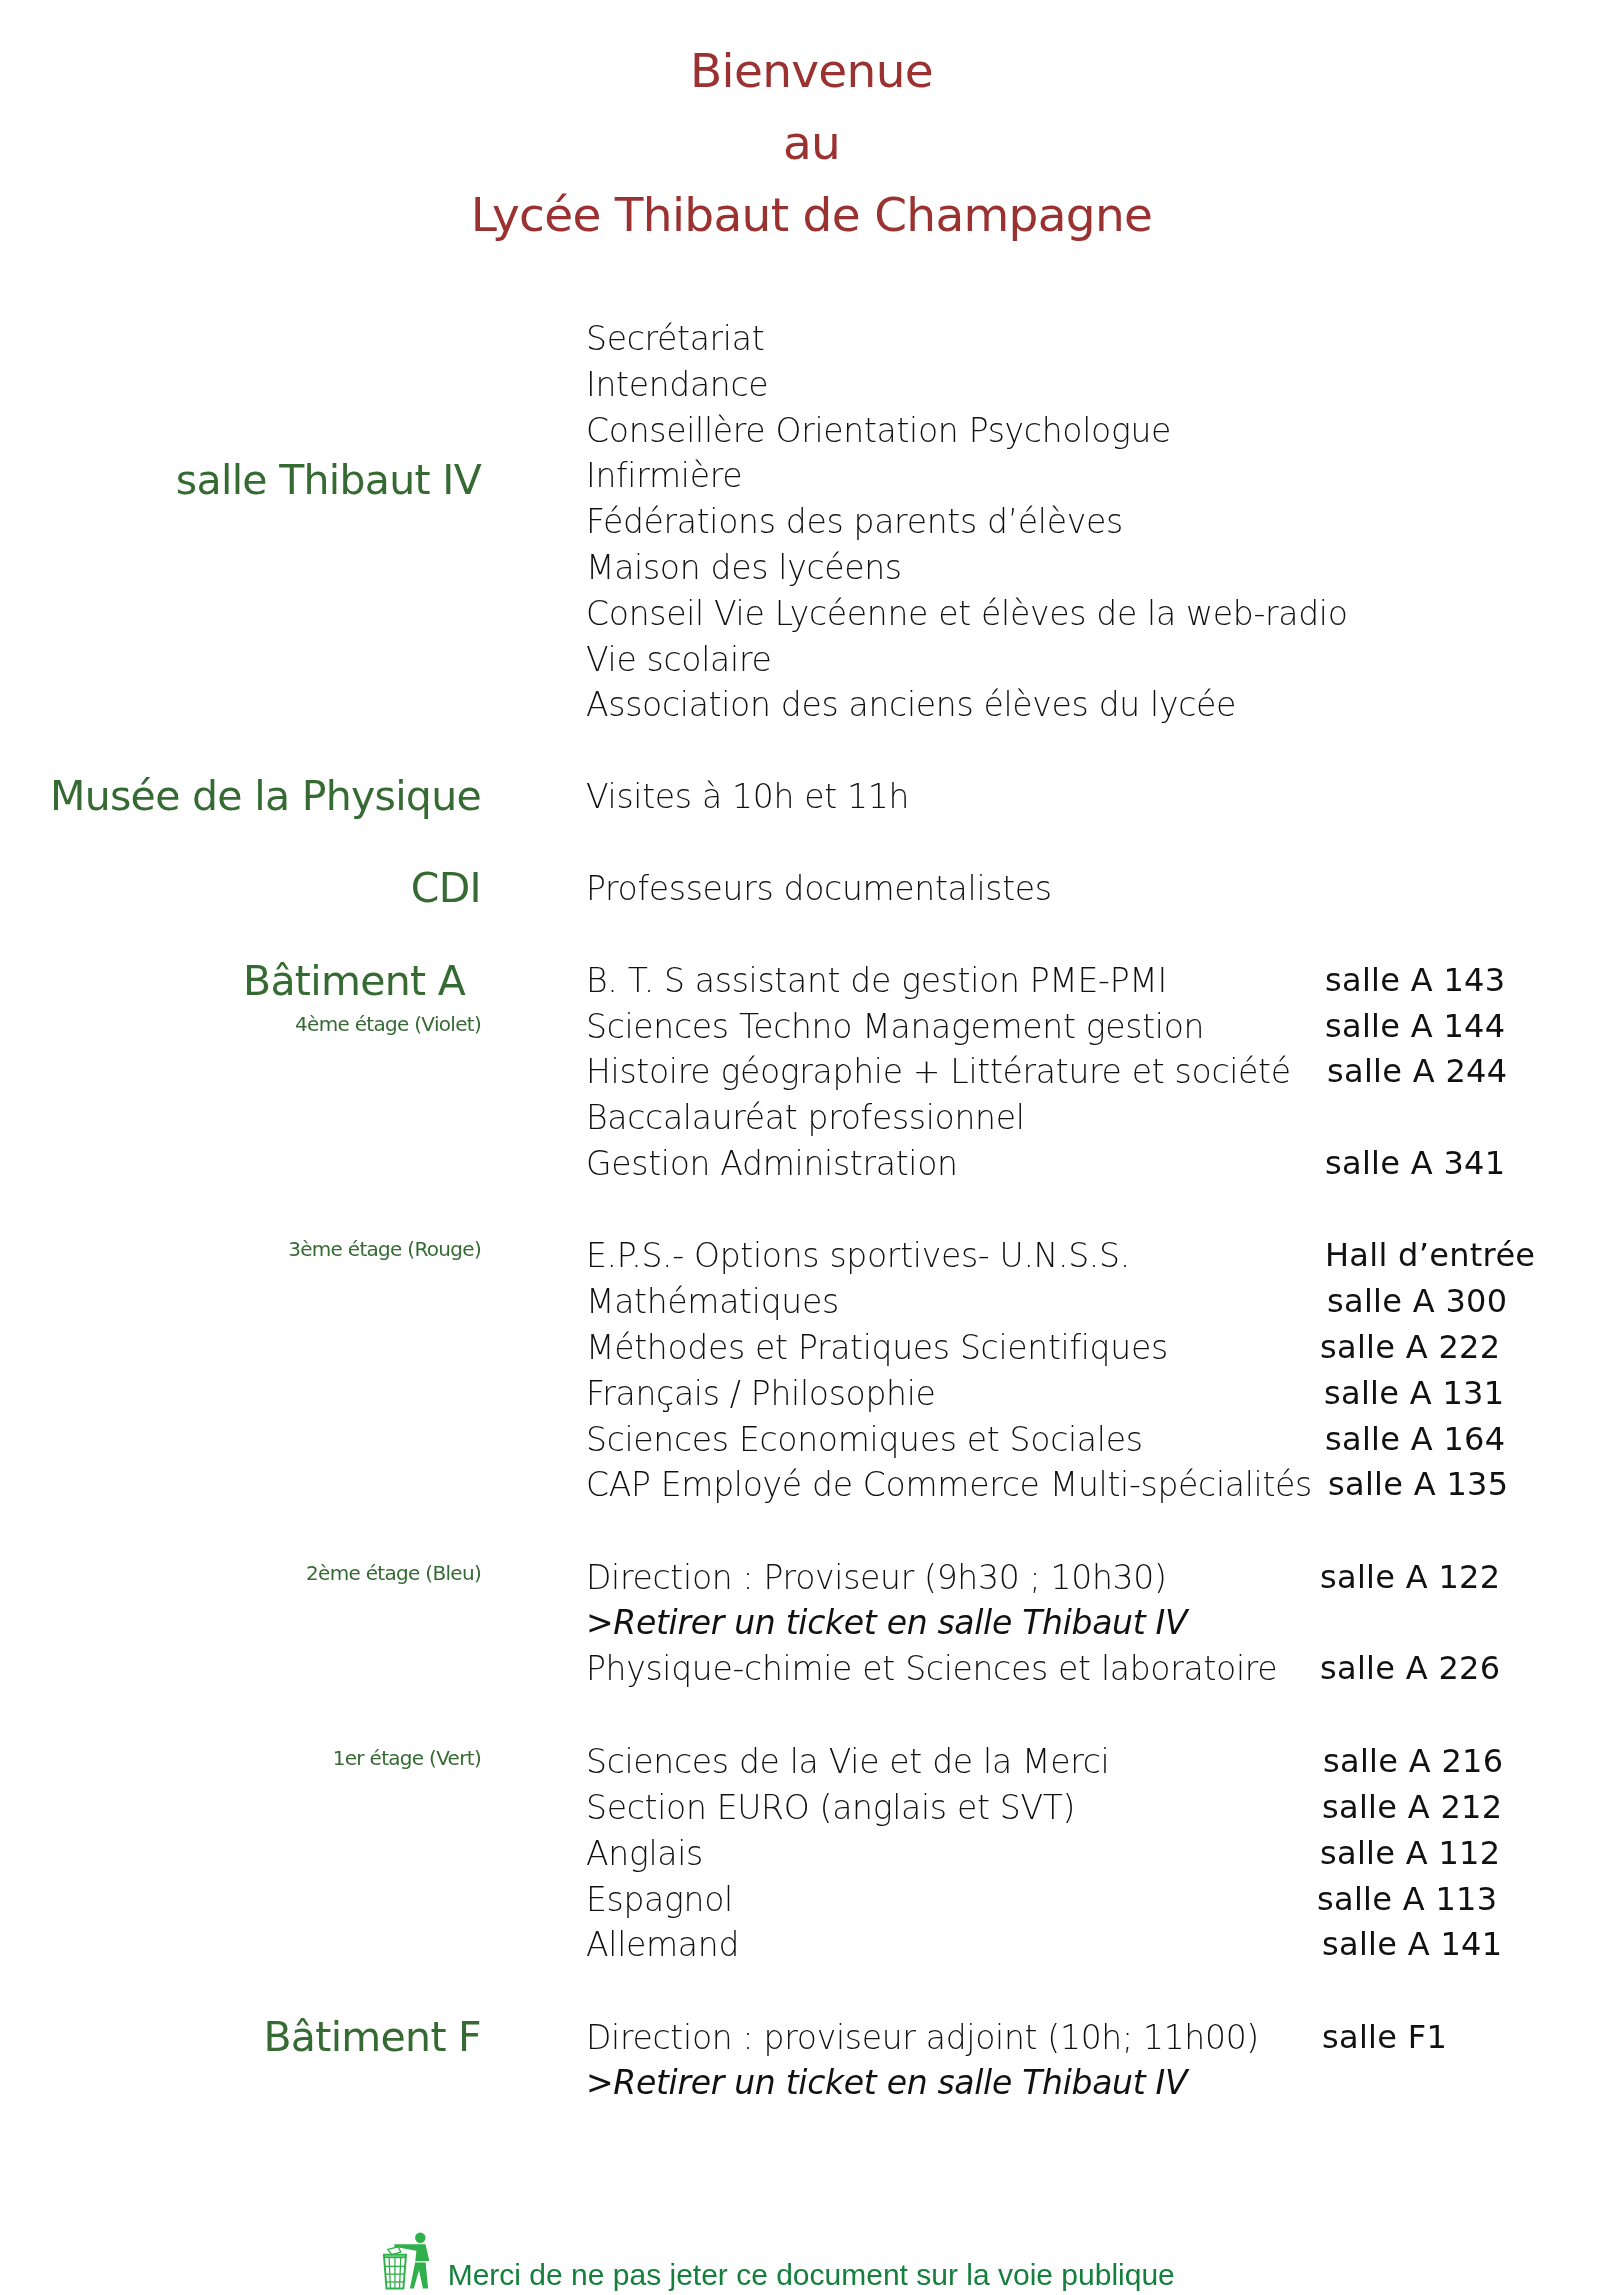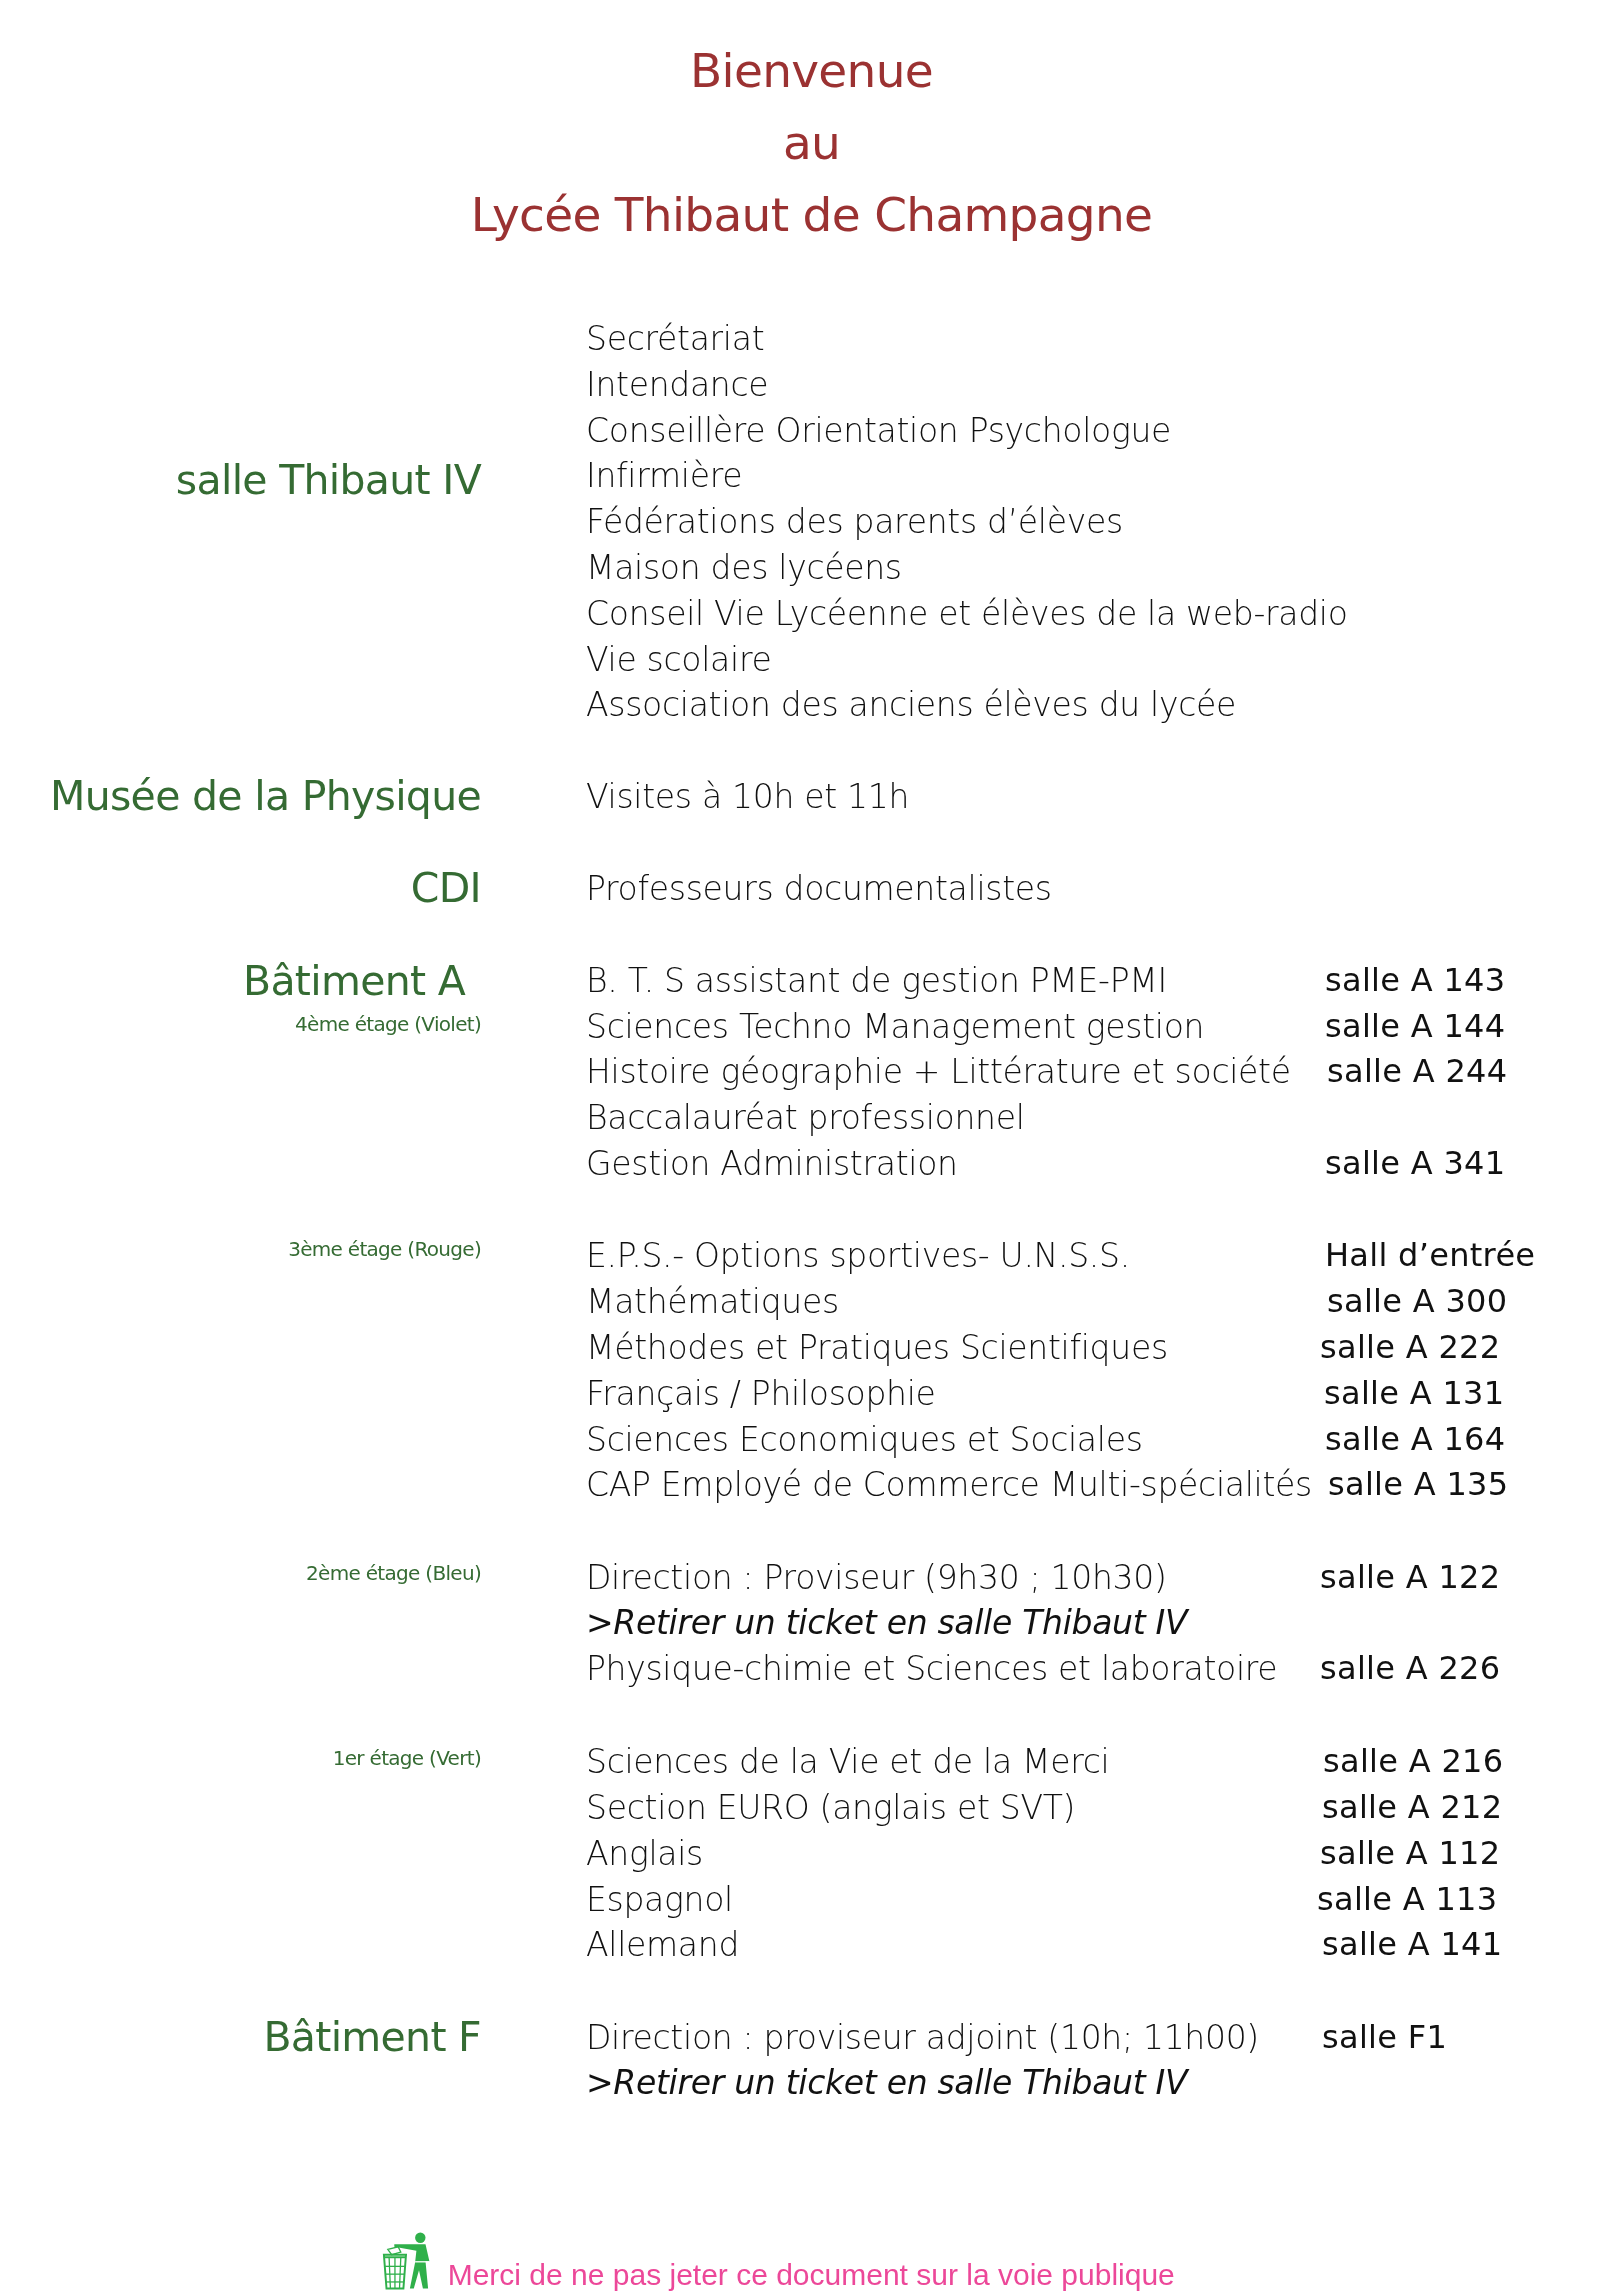--- a/index.html
+++ b/index.html
@@ -12,21 +12,21 @@
            font-family: "DejaVu Sans", sans-serif; white-space: nowrap; line-height: 1; letter-spacing: -0.7px; }
   .label.big { font-size: 41px; }
   .label.small { font-size: 20px; }
   .line { position: absolute; left: 586px; color: #111111; white-space: nowrap;
           font-family: "DejaVu Sans", sans-serif; font-size: 33px; line-height: 1;
           font-weight: 200; letter-spacing: -0.3px; }
   .line.italic { font-style: italic; }
   .room { position: absolute; color: #111111; white-space: nowrap;
           font-family: "DejaVu Sans", sans-serif; font-size: 32px; line-height: 1; letter-spacing: 0.3px; }
   .footer { position: absolute; top: 2231px; left: 380px; display: flex; align-items: flex-end; gap: 15.7px; }
-  .footer-text { color: #ec4899; font-family: "Liberation Sans", sans-serif; font-size: 30px; line-height: 1; }
+  .footer-text { color: #15803d; font-family: "Liberation Sans", sans-serif; font-size: 30px; line-height: 1; }
   .footer-icon { width: 52px; height: 59px; }
 </style>
 </head>
 <body>
 
 <div class="title" style="top:47px">Bienvenue</div>
 <div class="title" style="top:119px">au</div>
 <div class="title" style="top:191px">Lycée Thibaut de Champagne</div>
 
 <div class="label big" style="top:460px">salle Thibaut IV</div>

